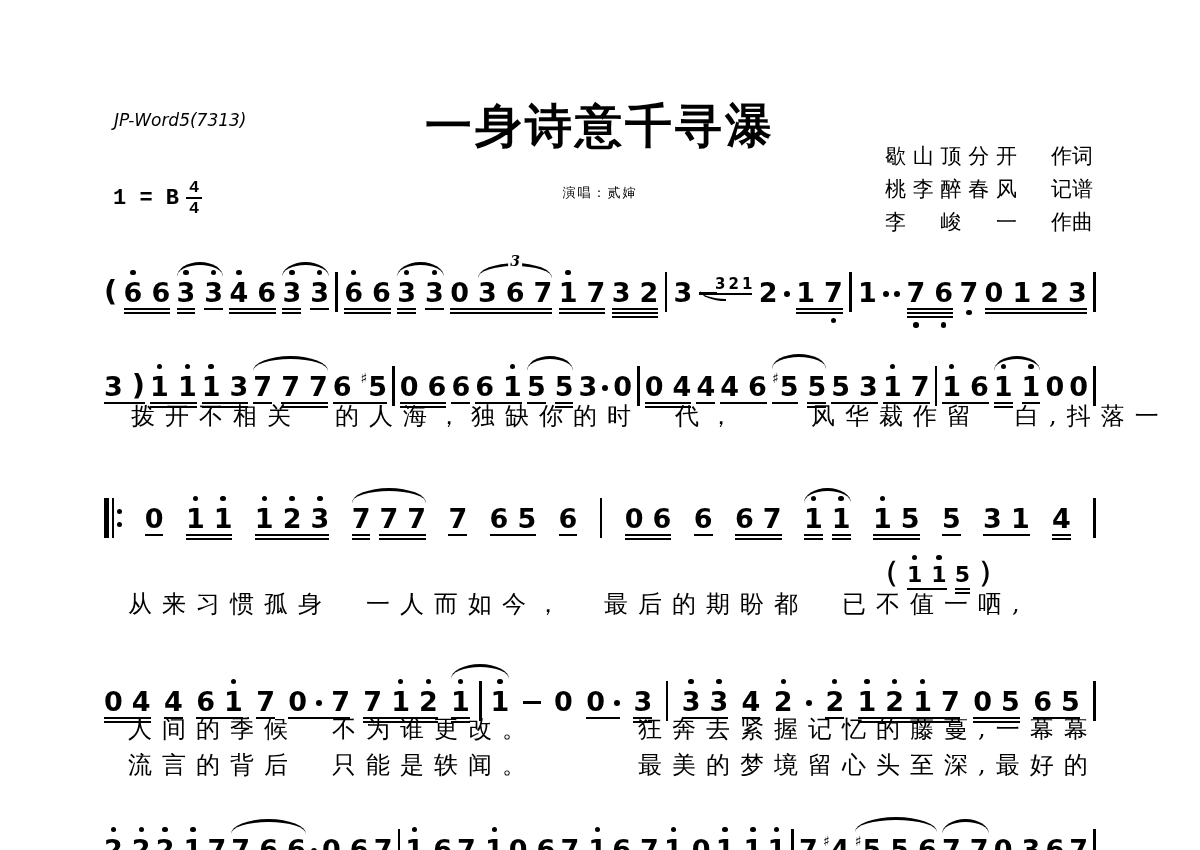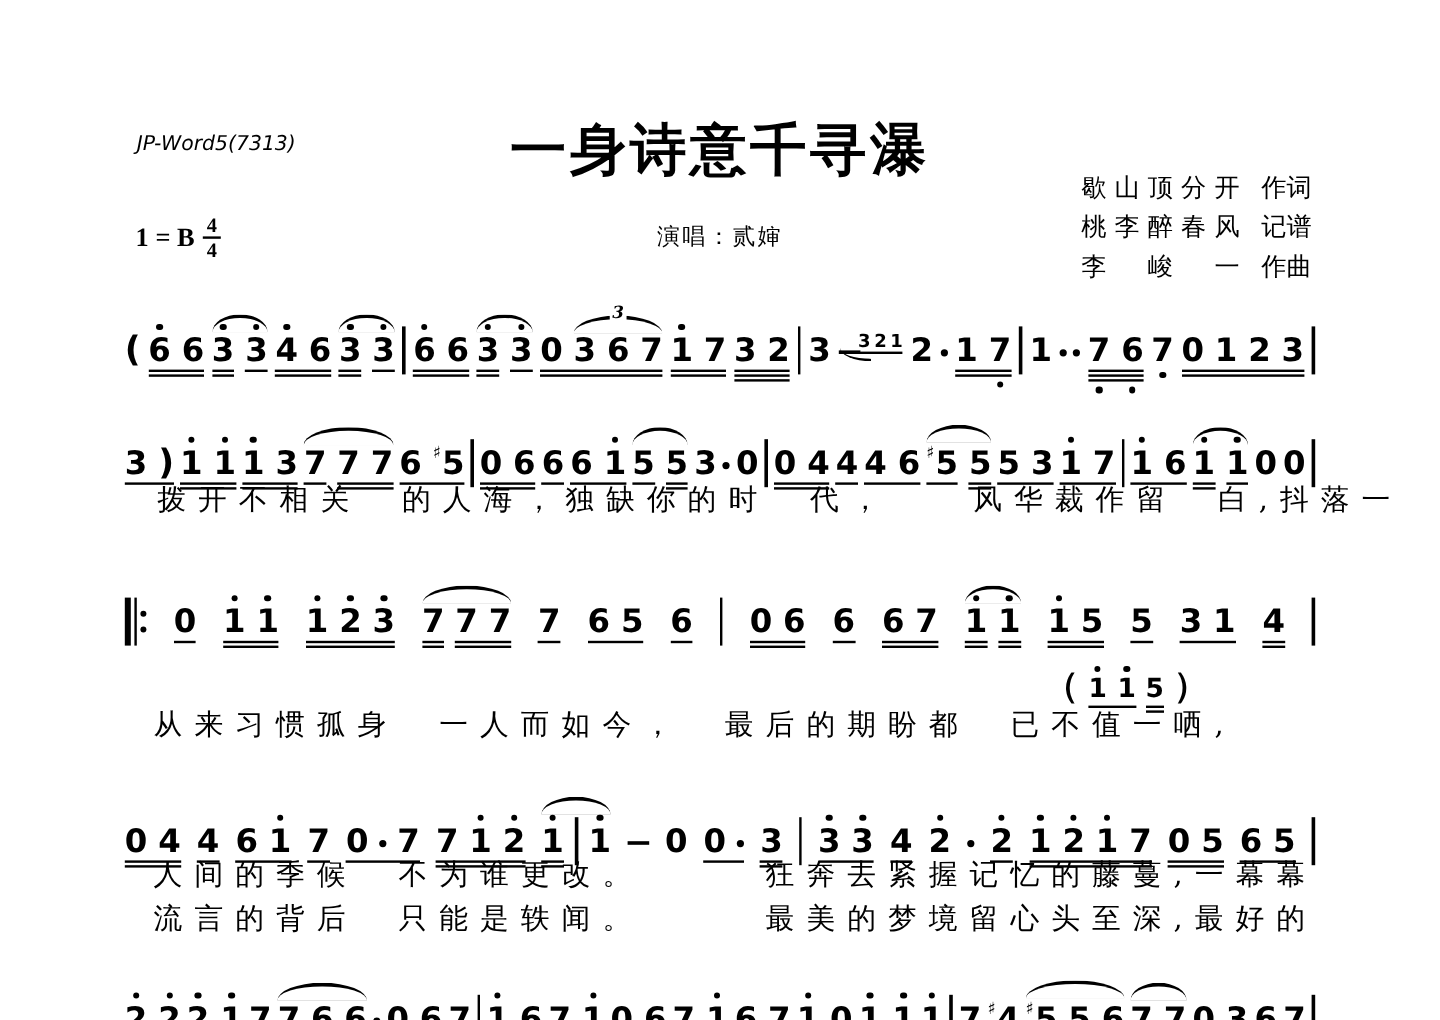--- a/index.html
+++ b/index.html
@@ -2,30 +2,30 @@
 <html><head>
 <meta charset="utf-8">
 <style>
   html,body{margin:0;padding:0;background:#fff;}
   .sheet{position:relative;width:1200px;height:850px;background:#fff;color:#000;overflow:hidden;
          font-family:"DejaVu Sans",sans-serif;}
   .watermark{position:absolute;left:114px;top:110px;font:italic 17px "DejaVu Sans",sans-serif;}
   .title{position:absolute;left:0;right:0;top:100px;text-align:center;
          font-family:"DejaVu Serif",serif;font-weight:700;font-size:47px;letter-spacing:3px;line-height:1.1;}
   .subtitle{position:absolute;left:0;right:0;top:184px;text-align:center;
-         font-family:"DejaVu Serif",serif;font-size:19px;letter-spacing:2px;}
+         font-family:"DejaVu Serif",serif;font-size:13px;letter-spacing:2px;}
   .keysig{position:absolute;left:113px;top:179px;display:flex;align-items:center;column-gap:7px;
-         font-family:Liberation Serif, serif;font-weight:bold;font-size:22px;}
+         font-family:Liberation Mono, monospace;font-weight:bold;font-size:22px;}
   .frac{display:inline-flex;flex-direction:column;align-items:center;line-height:1;font-size:17px;font-weight:bold;}
   .frac .ftop{border-bottom:2px solid #000;padding:0 3px 1px;}
   .frac .fbot{padding-top:1px;}
   .credits{position:absolute;right:107px;top:140px;text-align:right;
          font-family:"DejaVu Serif",serif;font-size:21px;line-height:33px;}
   .cname{display:inline-block;width:132px;text-align:justify;text-align-last:justify;}
-  .crole{display:inline-block;margin-left:18px;}
+  .crole{display:inline-block;margin-left:34px;}
 
   
   .noteline{position:absolute;left:104px;width:992px;display:flex;justify-content:space-between;
             align-items:flex-end;font:bold 27px/1 "DejaVu Sans",sans-serif;white-space:nowrap;}
   .nl-1{top:272px;} .nl-2{top:366px;} .nl-3{top:498px;} .nl-4{top:681px;} .nl-5{top:829px;}
   .grp{position:relative;display:inline-flex;align-items:flex-end;column-gap:9px;}
   .ul{position:absolute;left:0;right:0;height:2.4px;background:#000;}
   .slur > .arc, .tuplet > .arc{position:absolute;top:-17px;left:0;right:0;height:12px;
        border-top:3px solid #000;border-top-left-radius:50% 100%;border-top-right-radius:50% 100%;}
   .tuplet > .arc{top:-16px;}

